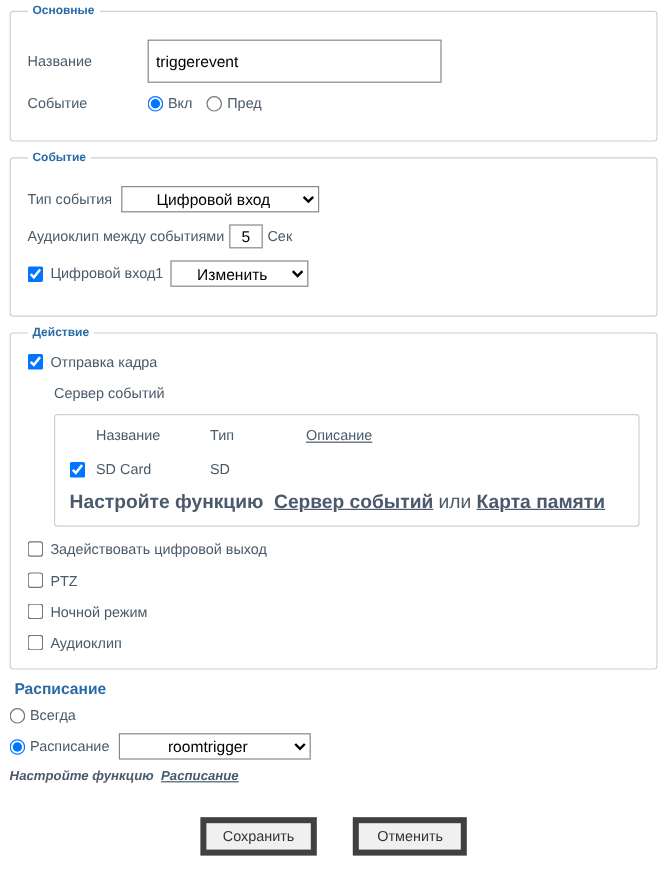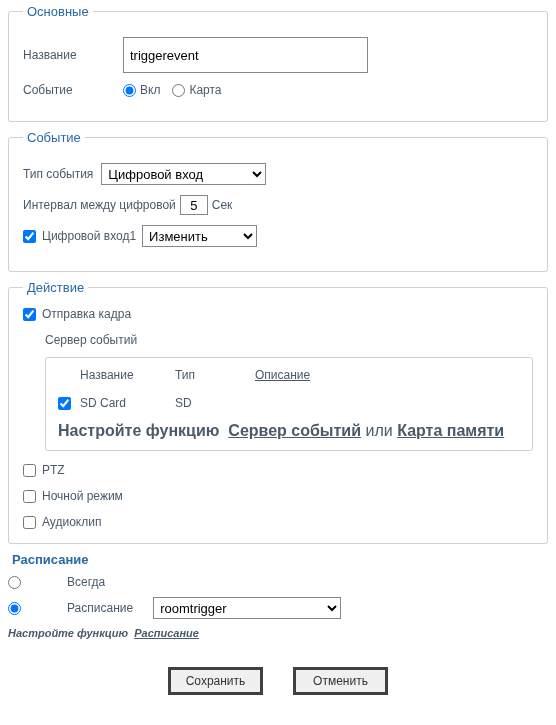--- a/index.html
+++ b/index.html
@@ -15,22 +15,22 @@
       width: 556px;
     }
     fieldset {
       border: 1px solid #d0d0d0;
       border-radius: 3px;
       margin: 4px 8px 8px 8px;
       padding: 8px 14px 14px 14px;
     }
     legend {
       color: #2a6aa5;
-      font-weight: normal;
-      font-size: 13px;
+      font-weight: bold;
+      font-size: 10px;
       padding: 0 4px;
     }
     .row {
       display: flex;
       align-items: center;
       margin: 10px 0;
     }
     .label-col {
       width: 100px;
       color: #4a5a6a;
@@ -65,31 +65,32 @@
       display: inline-flex;
       align-items: center;
     }
     select {
       font-family: inherit;
       font-size: 13px;
       border: 1px solid #888;
       background: #fff;
       height: 22px;
       padding: 1px 2px;
+      text-align: center;
     }
     .event-type-select {
       width: 165px;
     }
     .change-select {
       width: 115px;
       margin-left: 6px;
     }
     .checkbox-row {
       display: flex;
-      align-items: center;
+      align-items: flex-start;
       margin: 12px 0 0 0;
     }
     .checkbox-label {
       color: #4a5a6a;
     }
     .inner-block {
       margin-left: 22px;
     }
     .inner-title {
       margin: 12px 0 10px 0;
@@ -131,89 +132,88 @@
     .config-line b {
       font-weight: bold;
     }
     .config-line a, .link {
       font-weight: bold;
       text-decoration: underline;
       color: #4a5a6a;
       cursor: pointer;
     }
     .schedule-select {
-      width: 188px;
-      margin-left: 16px;
+      width: 160px;
+      margin-left: 4px;
     }
     .config-schedule {
       font-size: 11px;
       margin: 8px 0 0 8px;
       color: #4a5a6a;
       font-style: italic;
     }
     .button-row {
       display: flex;
       justify-content: center;
       gap: 30px;
       margin: 28px 0 12px 0;
     }
     .btn {
       min-width: 95px;
       padding: 4px 14px;
-      border: 3px solid #404040;
+      border: 5px solid #404040;
       background: #f0f0f0;
       font-family: inherit;
       font-size: 12px;
       color: #333;
       cursor: pointer;
     }
     .schedule-row {
       display: flex;
       align-items: center;
       margin: 8px 0 0 8px;
     }
     .schedule-radio-label {
       display: inline-flex;
       align-items: center;
       margin-right: 4px;
-      gap: 42px;
     }
   </style>
 </head>
 <body>
 
 <fieldset>
   <legend>Основные</legend>
   <div class="row">
     <div class="label-col">Название</div>
     <input type="text" class="title-input" value="triggerevent" style="">
   </div>
   <div class="row">
     <div class="label-col">Событие</div>
     <label class="radio-label">
       <input type="radio" name="ev-enable" checked="" style="">
       <span>Вкл</span>
     </label>
     <label class="radio-label">
       <input type="radio" name="ev-enable" style="">
-      <span>Карта</span>
+      <span>Пред</span>
     </label>
   </div>
 </fieldset>
 
 <fieldset>
   <legend>Событие</legend>
   <div class="row">
     <div style="margin-right:8px;">Тип события</div>
     <select class="event-type-select">
       <option>Цифровой вход</option>
     </select>
   </div>
   <div class="row">
-    <div>Интервал между цифровой</div>
+    <div>Аудиоклип между событиями</div>
     <input type="text" class="interval-input" value="5" style="">
     <div>Сек</div>
   </div>
   <div class="row">
     <input type="checkbox" checked="" style="">
     <span>Цифровой вход1</span>
     <select class="change-select">
       <option>Изменить</option>
     </select>
   </div>
@@ -245,20 +245,24 @@
         <b>Настройте функцию</b>&nbsp;
         <span class="link">Сервер событий</span>
         <span> </span><span>или</span><span> </span>
         <span class="link">Карта памяти</span>
       </div>
     </div>
   </div>
 
   <div class="checkbox-row">
     <input type="checkbox" style="">
+    <span class="checkbox-label">Задействовать цифровой выход</span>
+  </div>
+  <div class="checkbox-row">
+    <input type="checkbox" style="">
     <span class="checkbox-label">PTZ</span>
   </div>
   <div class="checkbox-row">
     <input type="checkbox" style="">
     <span class="checkbox-label">Ночной режим</span>
   </div>
   <div class="checkbox-row">
     <input type="checkbox" style="">
     <span class="checkbox-label">Аудиоклип</span>
   </div>

